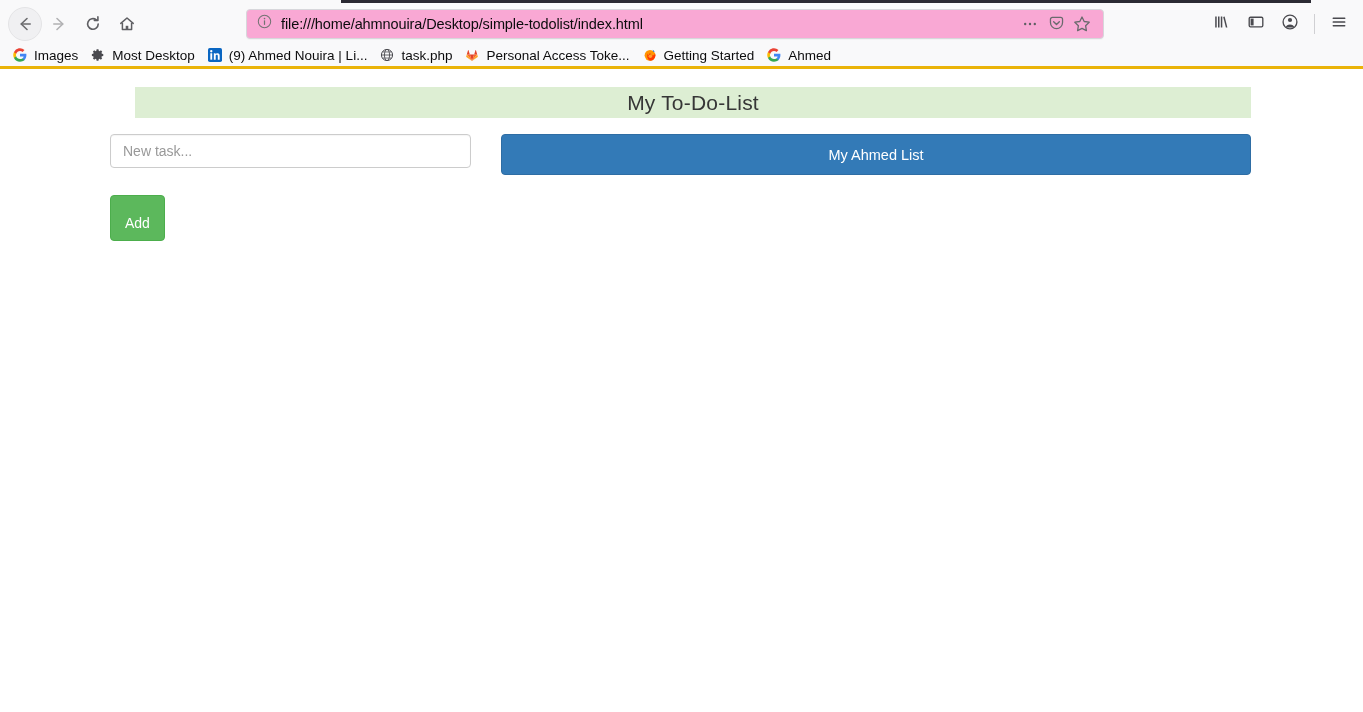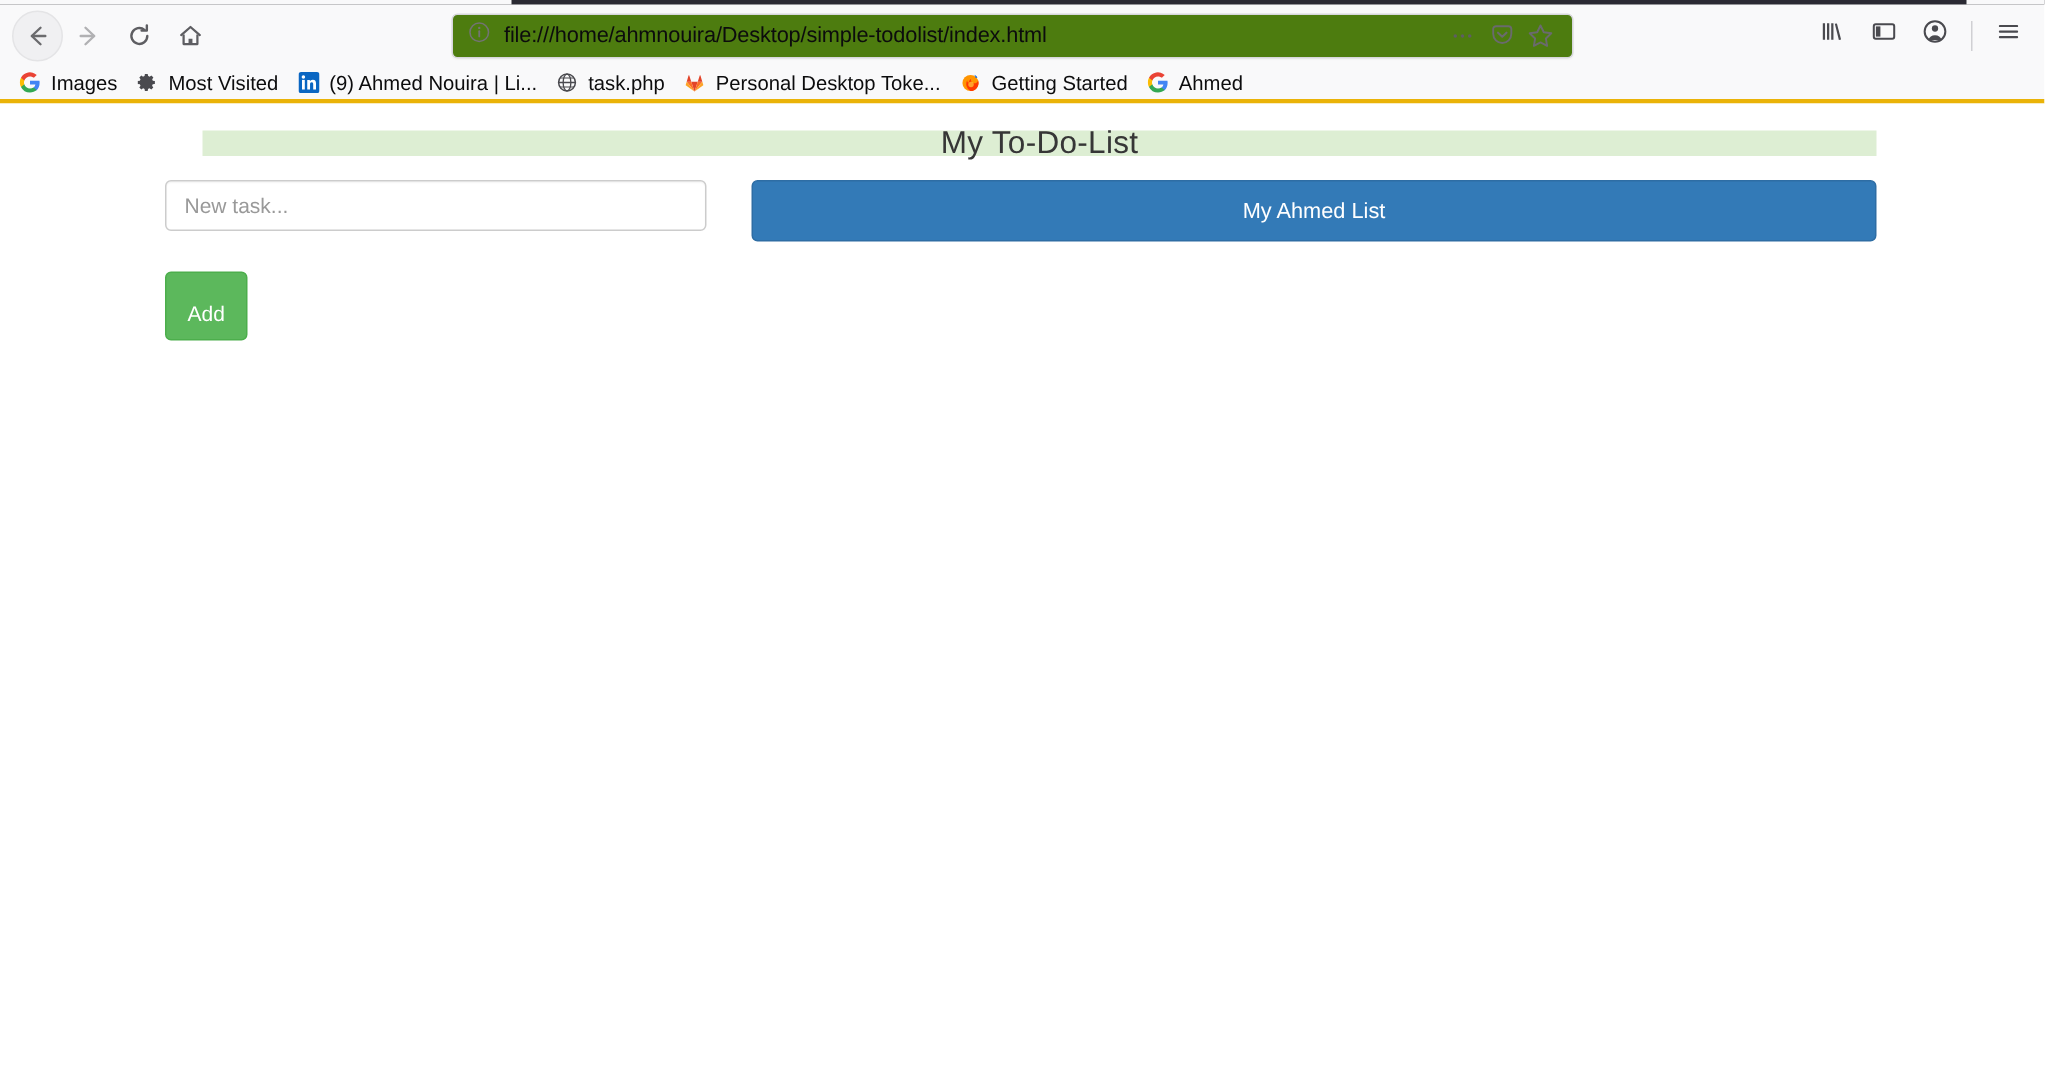--- a/index.html
+++ b/index.html
@@ -49,23 +49,23 @@
   .nav-btn.back-active { background: #f0f0f2; border: 1px solid #e4e4e6; }
   .nav-btn svg { display: block; }
 
   .urlbar-wrap {
     flex: 1;
     display: flex;
     justify-content: center;
     padding: 0 6px;
   }
   .urlbar {
-    width: 748px;
+    width: 858px;
     height: 30px;
-    background: #4d7c0f;
+    background: #f9a8d4;
     border: 1px solid #d7d7db;
     border-radius: 4px;
     display: flex;
     align-items: center;
     padding: 0 8px 0 10px;
     box-shadow: 0 1px 1px rgba(0,0,0,0.03);
   }
   .urlbar .info-ico { flex: none; margin-right: 9px; }
   .url-text {
     flex: 1;
@@ -126,21 +126,21 @@
     overflow: hidden;
   }
   .container {
     width: 1141px;
     margin-left: 110px;
     padding-top: 18px;
   }
   .page-header {
     background: #dcedd0;
     background: #ddeed3;
-    height: 17px;
+    height: 31px;
     display: flex;
     align-items: center;
     justify-content: center;
     margin-left: 25px;
   }
   .page-header h1 {
     margin: 0;
     font-size: 21px;
     font-weight: 400;
     color: #363636;
@@ -340,21 +340,21 @@
       <span>Images</span>
     </div>
 
     <div class="bm-item">
       <span class="bm-ico">
         <svg width="14" height="14" viewBox="0 0 24 24">
           <path fill="#4a4a4f" d="M12 8.3a3.7 3.7 0 1 0 0 7.4 3.7 3.7 0 0 0 0-7.4zm0 5.8a2.1 2.1 0 1 1 0-4.2 2.1 2.1 0 0 1 0 4.2z"></path>
           <path fill="#4a4a4f" d="M21 13.6v-3.2l-2.4-.4a6.9 6.9 0 0 0-.7-1.7l1.4-2-2.3-2.3-2 1.4a6.9 6.9 0 0 0-1.7-.7L12.8 2.3h-3.2l-.4 2.4c-.6.2-1.2.4-1.7.7l-2-1.4L3.2 6.3l1.4 2c-.3.5-.5 1.1-.7 1.7l-2.4.4v3.2l2.4.4c.2.6.4 1.2.7 1.7l-1.4 2 2.3 2.3 2-1.4c.5.3 1.1.5 1.7.7l.4 2.4h3.2l.4-2.4c.6-.2 1.2-.4 1.7-.7l2 1.4 2.3-2.3-1.4-2c.3-.5.5-1.1.7-1.7l2.4-.4z"></path>
         </svg>
       </span>
-      <span>Most Visited</span>
+      <span>Most Desktop</span>
     </div>
 
     <div class="bm-item">
       <span class="bm-ico">
         <svg width="14" height="14" viewBox="0 0 24 24">
           <rect width="24" height="24" rx="3" fill="#0A66C2"></rect>
           <rect x="4" y="9" width="3.2" height="11" fill="#fff"></rect>
           <circle cx="5.6" cy="5.6" r="2" fill="#fff"></circle>
           <path fill="#fff" d="M10 9h3v1.6c.5-.9 1.6-1.8 3.3-1.8 3 0 3.7 1.9 3.7 4.5V20h-3.2v-5.9c0-1.4-.3-2.4-1.7-2.4s-1.9.9-1.9 2.3V20H10z"></path>
         </svg>
@@ -380,21 +380,21 @@
         <svg width="14" height="14" viewBox="0 0 24 24">
           <path fill="#E24329" d="M12 22.3 15.7 11h-7.4z"></path>
           <path fill="#FC6D26" d="M12 22.3 8.3 11H3.1z"></path>
           <path fill="#FCA326" d="M3.1 11 2 14.5a.8.8 0 0 0 .3.9l9.7 6.9z"></path>
           <path fill="#E24329" d="M3.1 11h5.2L6 3.9c-.1-.4-.6-.4-.8 0z"></path>
           <path fill="#FC6D26" d="M12 22.3 15.7 11h5.2z"></path>
           <path fill="#FCA326" d="M20.9 11 22 14.5a.8.8 0 0 1-.3.9L12 22.3z"></path>
           <path fill="#E24329" d="M20.9 11h-5.2L18 3.9c.1-.4.6-.4.8 0z"></path>
         </svg>
       </span>
-      <span>Personal Desktop Toke...</span>
+      <span>Personal Access Toke...</span>
     </div>
 
     <div class="bm-item">
       <span class="bm-ico">
         <svg width="14" height="14" viewBox="0 0 24 24">
           <circle cx="12" cy="12.6" r="9.2" fill="#FF9500"></circle>
           <path fill="#FF3A00" d="M12 21.8a9.2 9.2 0 0 0 8.7-12.2c-.9 2.6-3 3.6-5 3.2-2.5-.5-3.6-2.6-3-4.8-1.8.7-2.8 2.6-2.6 4.4-1.4-.5-2-1.9-1.8-3.2A9.2 9.2 0 0 0 12 21.8z"></path>
           <path fill="#0060DF" d="M19.9 6.2c-.9-1.4-2.3-2.5-3.6-3 .8 1.1 1.4 2.3 1.7 3.6l1.9-.6z"></path>
           <circle cx="12.6" cy="14.2" r="3.1" fill="#FFF44F" opacity="0.55"></circle>
         </svg>

